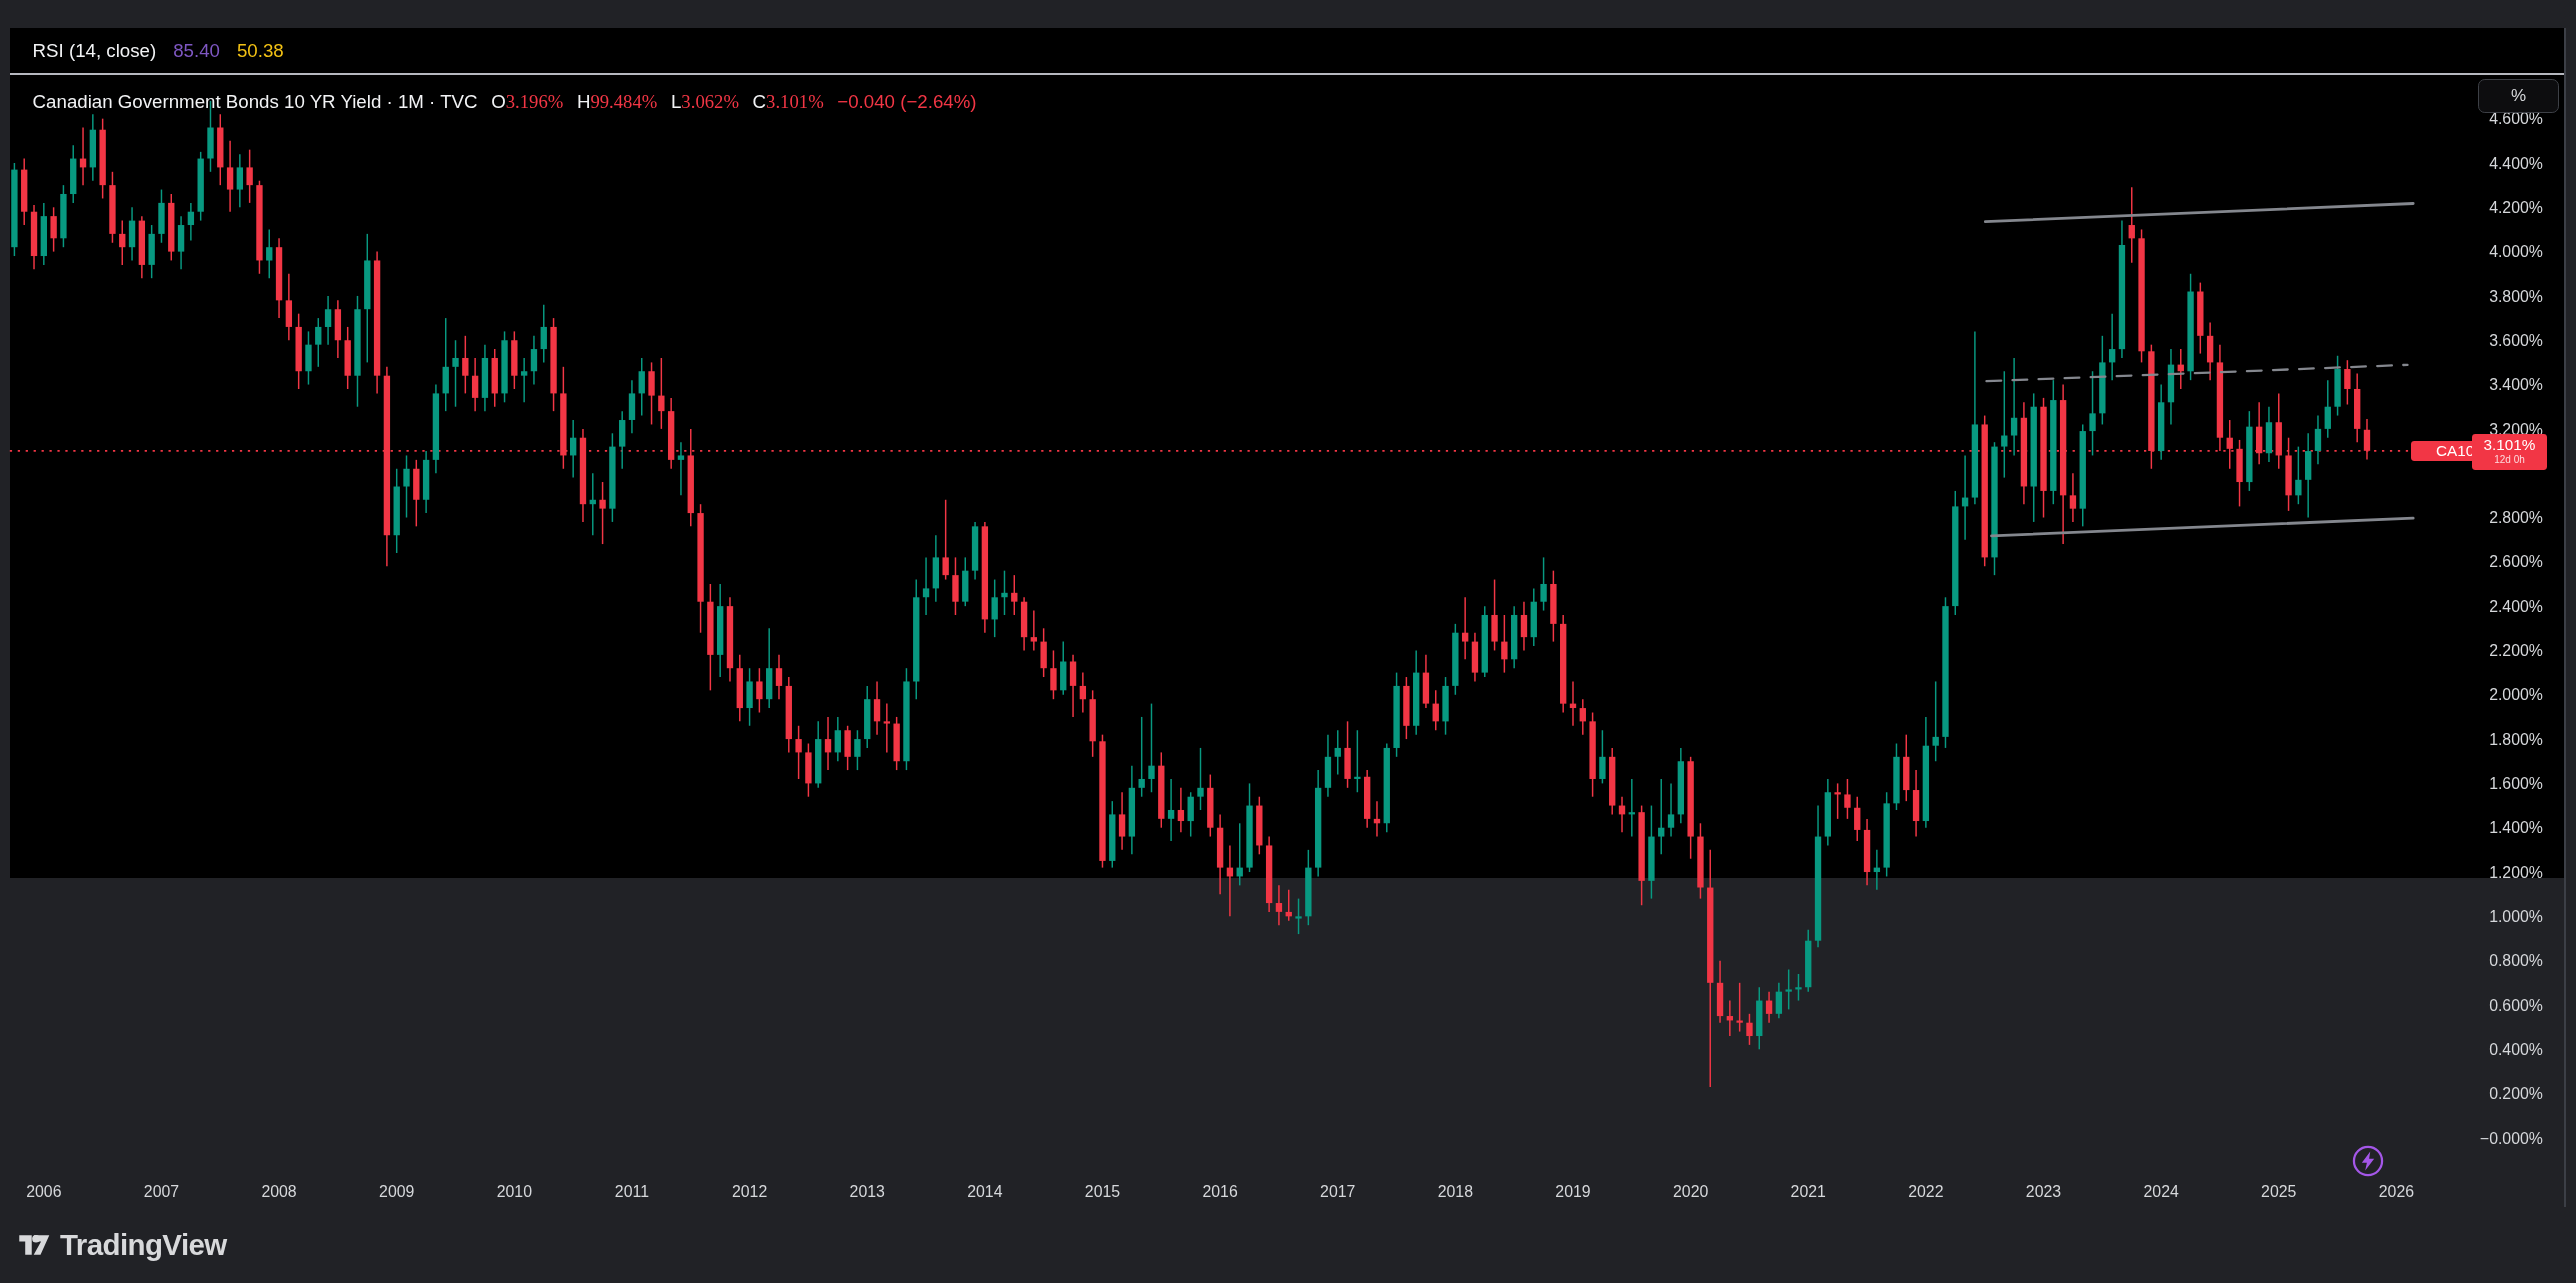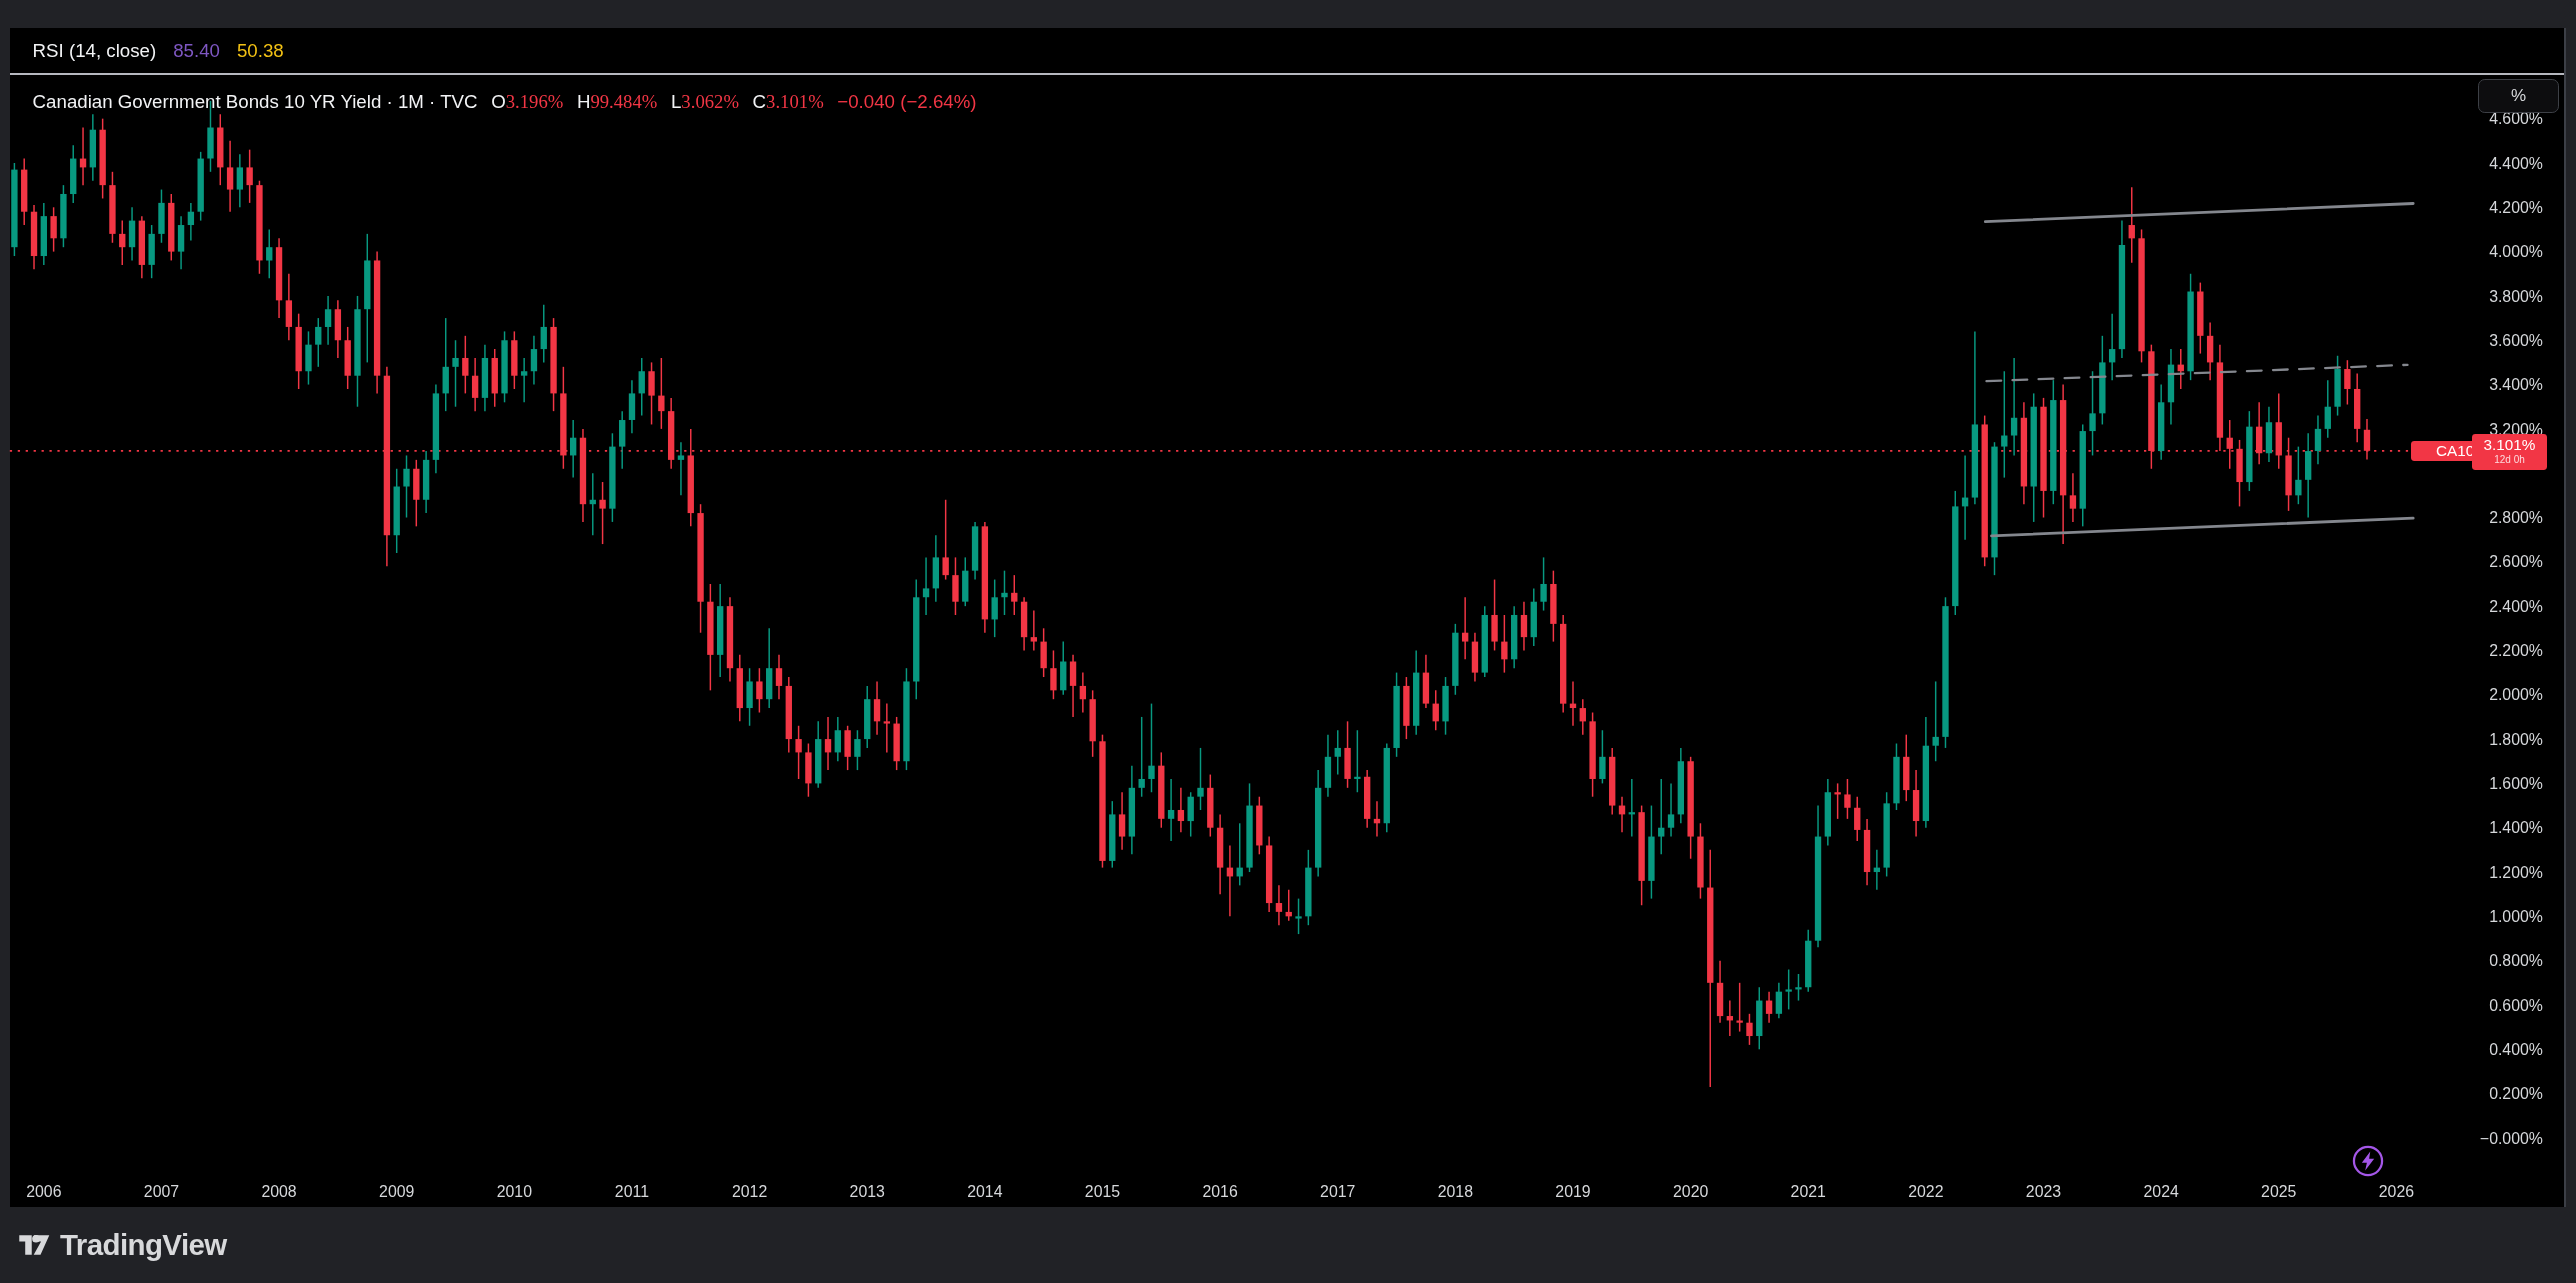--- a/index.html
+++ b/index.html
@@ -1,20 +1,20 @@
 <!DOCTYPE html>
 <html style="font-size:9px"><head>
 <meta charset="utf-8">
 <style>
   html,body{margin:0;padding:0;background:#17181b;}
   .frame{position:relative;width:2576px;height:1283px;background:#212226;overflow:hidden;
          font-family:"Liberation Sans","DejaVu Sans",sans-serif;-webkit-font-smoothing:antialiased;}
   .topbar{position:absolute;left:0;top:0;width:100%;height:28px;display:flex;align-items:center;}
   .topbar .attr{margin-left:16px;font-size:17.6px;color:#cdd0d4;}
-  .chart{position:absolute;left:9.6px;top:28px;width:2554px;height:1179px;background:#000;}
+  .chart{position:absolute;left:9.6px;top:28px;width:2554px;height:850px;background:#000;}
   .rsi-row{position:absolute;left:23px;top:11.3px;display:flex;gap:17px;font-size:18.7px;line-height:23px;align-items:baseline;}
   .rsi-title{color:#f2f3f5;}
   .rsi-val{color:#7e57c2;}
   .rsi-ma{color:#f2c114;}
   .pane-divider{position:absolute;left:0;top:45px;width:100%;height:1.7px;background:#b6b8bf;}
   .title-row{position:absolute;left:23px;top:62px;display:flex;gap:13.6px;font-size:18.7px;line-height:23px;align-items:baseline;white-space:nowrap;}
   .sym-title{color:#f2f3f5;}
   .ohlc span.lab{color:#f2f3f5;}
   .ohlc span.val{color:#f23645;font-family:Liberation Serif, serif;}
   .chg{color:#f23645;}

